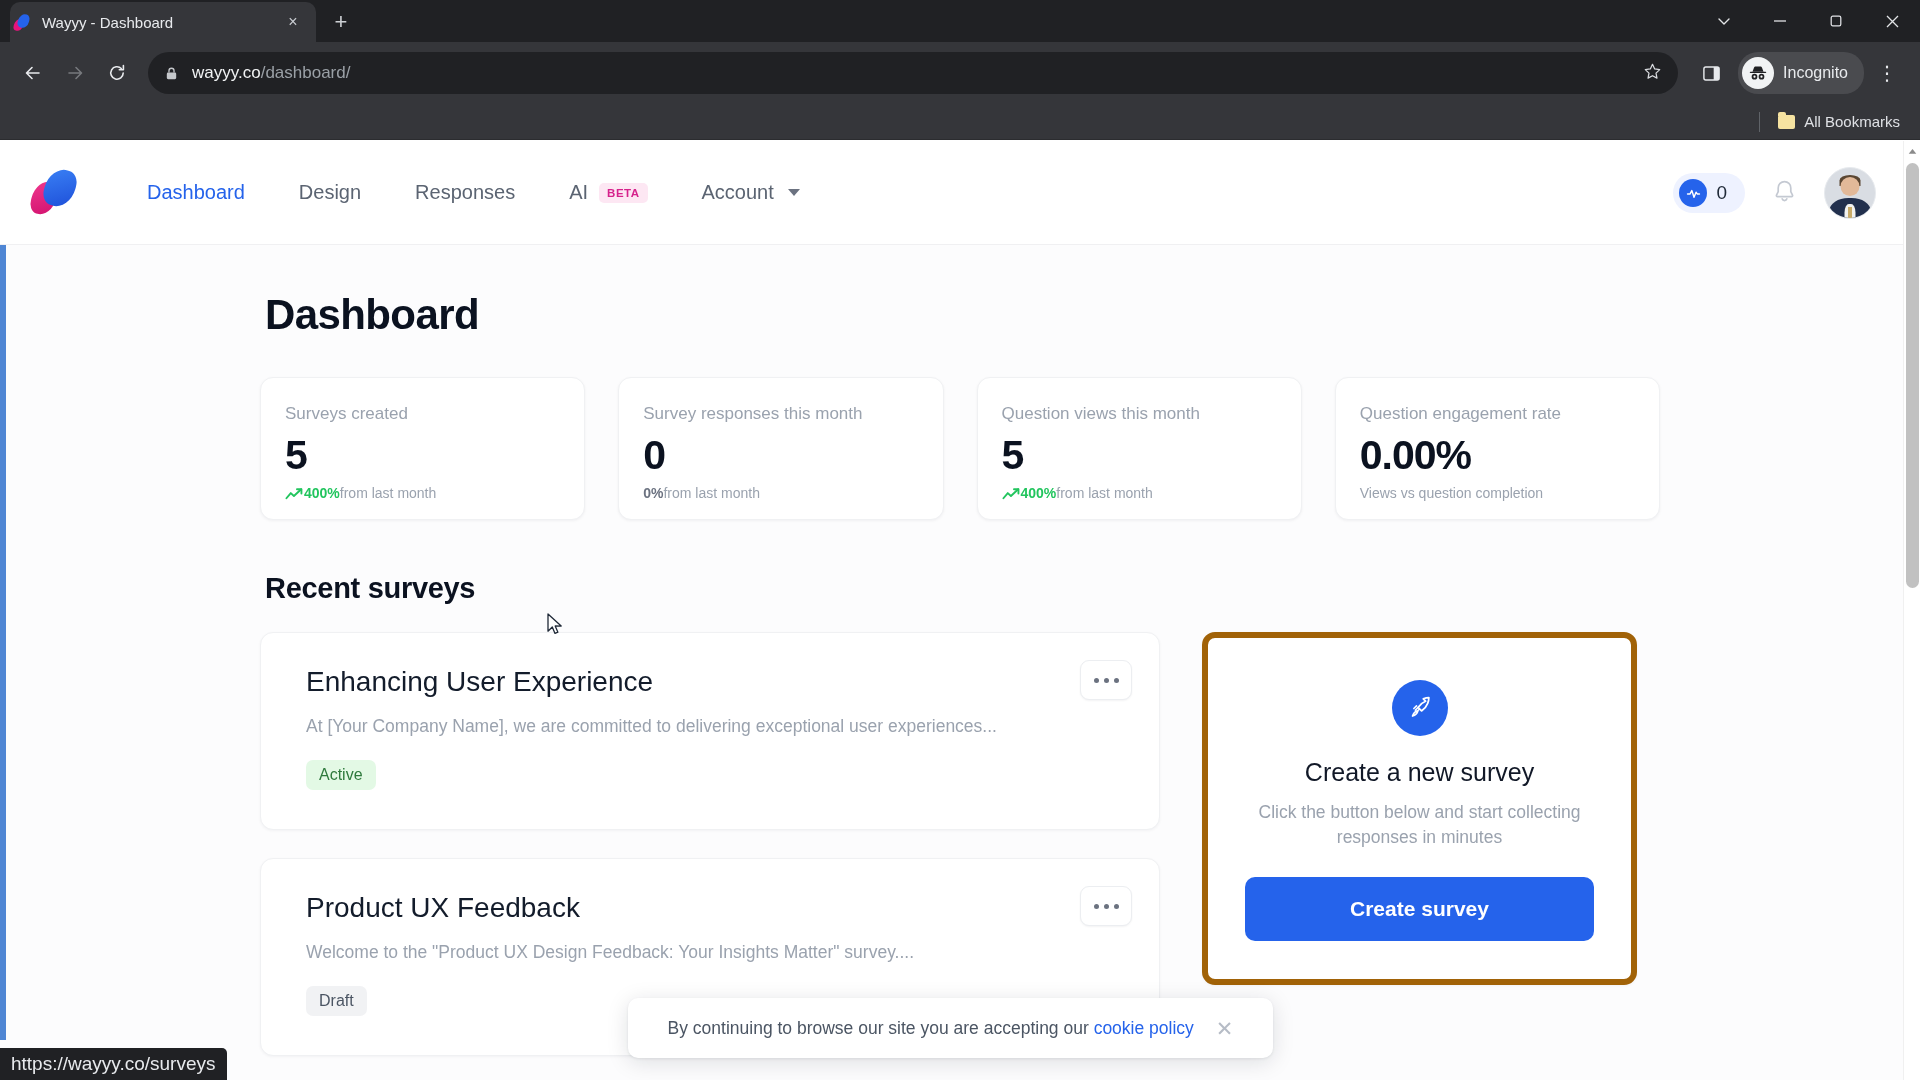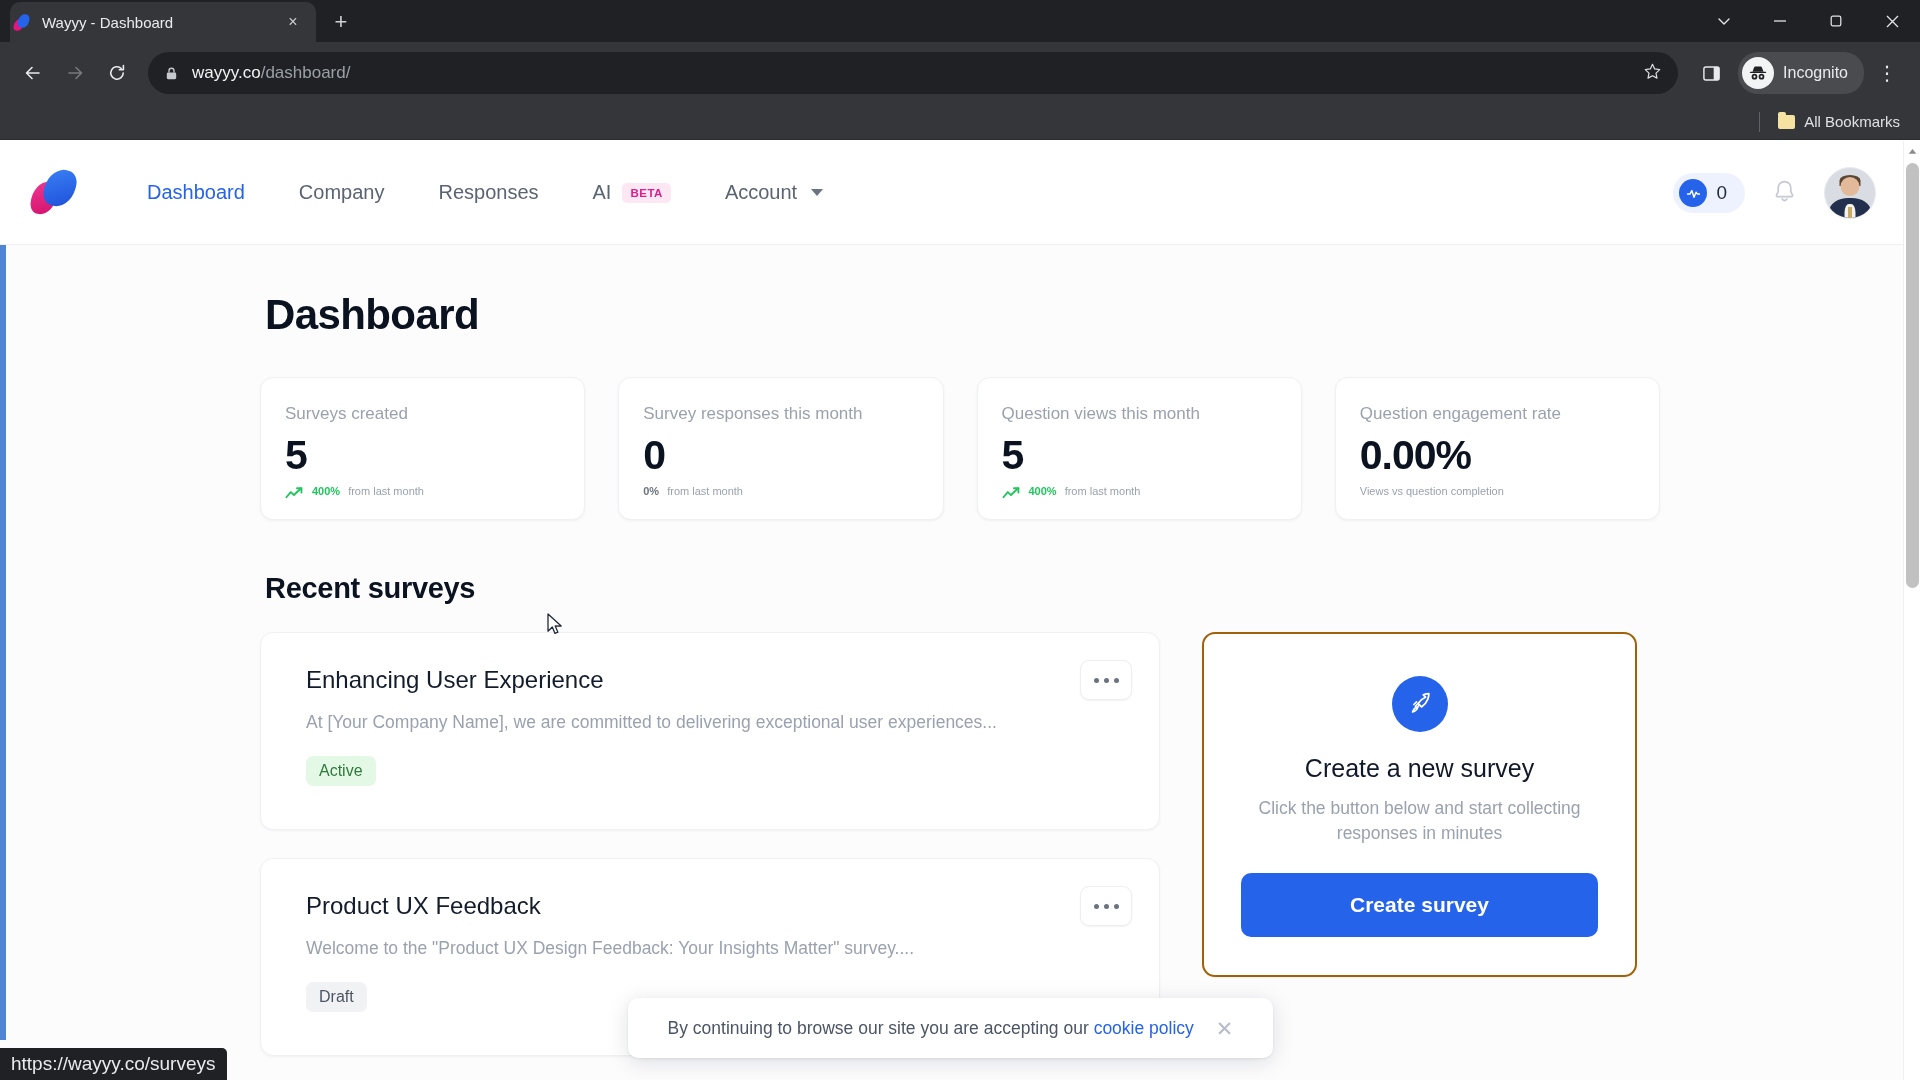--- a/index.html
+++ b/index.html
@@ -202,56 +202,56 @@
 
   .stats { display: flex; gap: 33px; margin-bottom: 52px; }
   .stat-card {
     flex: 1 1 0; background: #ffffff; border: 1px solid #f0f1f3;
     border-radius: 13px; padding: 26px 26px 26px 24px; height: 143px;
     box-shadow: 0 1px 3px rgba(16,24,40,.05);
   }
   .stat-label { font-size: 17px; color: #9aa2ae; margin-bottom: 9px; }
   .stat-value { font-size: 41px; font-weight: 700; color: #0b1220; line-height: 1.08;
     letter-spacing: -1px; margin-bottom: 8px; }
-  .stat-foot { font-size: 11px; color: #9aa2ae; display: flex; align-items: flex-start; gap: 8px; }
+  .stat-foot { font-size: 14px; color: #9aa2ae; display: flex; align-items: flex-end; }
   .stat-foot .pct { color: #22c55e; font-weight: 700; }
   .stat-foot .pct.neutral { color: #6b7280; font-weight: 700; }
   .trend-ico { display: flex; align-items: center; color: #22c55e; }
 
   .section-title {
     font-size: 29px; font-weight: 700; color: #0b1220; margin-bottom: 27px;
     margin-left: 5px; letter-spacing: -.3px;
   }
 
   .cols { display: flex; gap: 42px; align-items: flex-start; }
   .col-left { width: 900px; flex: 0 0 auto; }
   .col-right { width: 435px; flex: 0 0 auto; }
 
   .survey-card {
     background: #ffffff; border: 1px solid #f0f1f3; border-radius: 13px;
     padding: 33px 30px 30px 45px; margin-bottom: 28px; position: relative;
     box-shadow: 0 1px 3px rgba(16,24,40,.045); min-height: 198px;
   }
-  .survey-title { font-size: 24px; color: #131c2b; margin-bottom: 18px; }
+  .survey-title { font-size: 28px; color: #131c2b; margin-bottom: 18px; }
   .survey-desc { font-size: 17.5px; color: #9aa2ae; margin-bottom: 23px; }
   .badge {
     display: inline-block; font-size: 16px; padding: 6px 13px; border-radius: 7px;
   }
   .badge.active { background: #e3f9e5; color: #2f7a3d; }
   .badge.draft { background: #f1f2f4; color: #4b5563; }
   .kebab {
     position: absolute; right: 27px; top: 27px; width: 52px; height: 40px;
     background: #fff; border: 1px solid #eceef1; border-radius: 9px;
     display: flex; align-items: center; justify-content: center; gap: 5px;
     box-shadow: 0 1px 2px rgba(16,24,40,.05);
   }
   .kebab i { width: 5px; height: 5px; border-radius: 50%; background: #6b7280; display:block; }
 
   .create-card {
-    background: #ffffff; border: 2px solid #a16207; border-radius: 13px;
+    background: #ffffff; border: 6px solid #a16207; border-radius: 13px;
     padding: 42px 37px 38px; text-align: center;
     box-shadow: 0 1px 3px rgba(16,24,40,.045);
   }
   .rocket-circle {
     width: 56px; height: 56px; border-radius: 50%; background: #2563eb;
     margin: 0 auto 22px; display: flex; align-items: center; justify-content: center;
   }
   .create-h { font-size: 25px; color: #111827; margin-bottom: 13px; }
   .create-p { font-size: 17.5px; color: #9aa2ae; line-height: 1.45; margin-bottom: 26px; }
   .create-btn {
@@ -408,21 +408,21 @@
     <div class="appnav">
       <div class="logo">
         <span class="lg-pink"></span>
           <span class="lg-blue"></span>
       </div>
       <div class="navlinks">
         <div class="navlink active">
           <span>Dashboard</span>
         </div>
         <div class="navlink">
-          <span>Company</span>
+          <span>Design</span>
         </div>
         <div class="navlink">
           <span>Responses</span>
         </div>
         <div class="navlink">
           <span>AI</span>
           <span class="beta-badge">BETA</span>
         </div>
         <div class="navlink">
           <span>Account</span>

